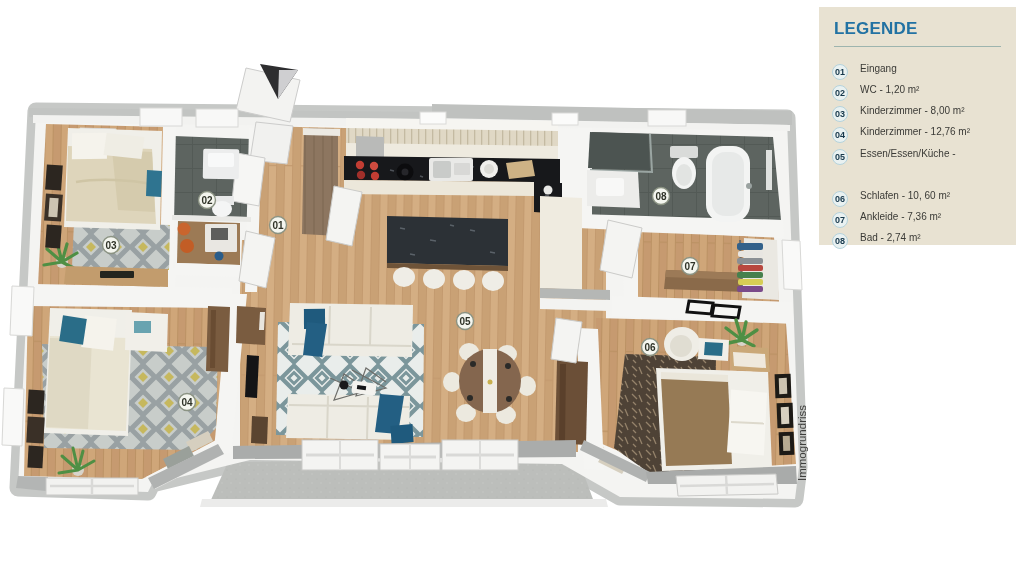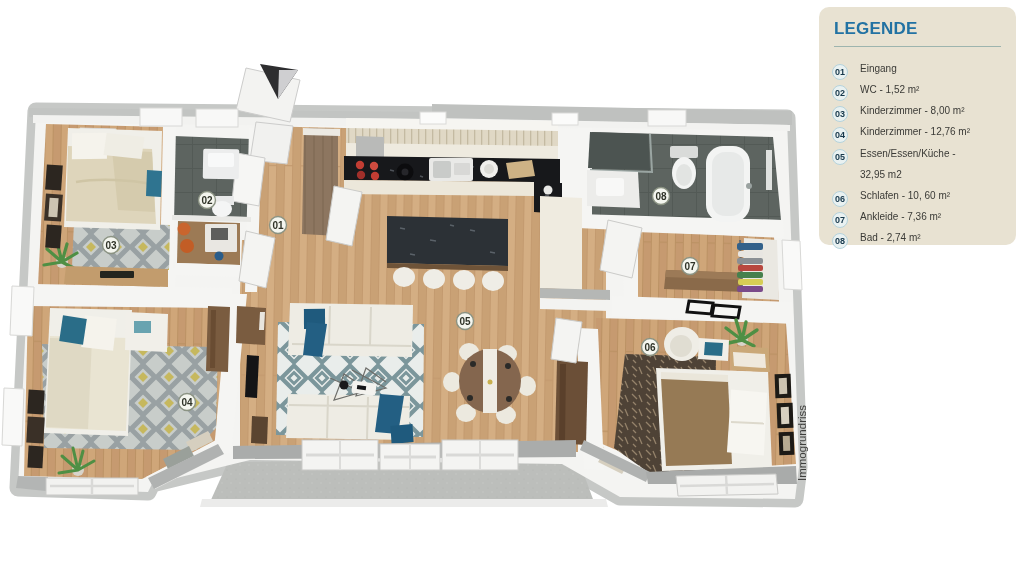--- a/index.html
+++ b/index.html
@@ -1,17 +1,17 @@
 <!DOCTYPE html>
 <html><head>
 <meta charset="utf-8">
 <style>
 html,body{margin:0;padding:0;background:#ffffff;}
 #stage{position:relative;width:1024px;height:576px;overflow:hidden;background:#ffffff;font-family:"Liberation Sans",sans-serif;}
-#legend{position:absolute;left:819px;top:7px;width:197px;height:238px;background:#e8e2d2;border-radius:10px;}
+#legend{position:absolute;left:819px;top:7px;width:197px;height:238px;background:#e8e2d2;}
 #legend h1{margin:12px 0 0 15px;font-size:17px;font-weight:bold;color:#2272a3;letter-spacing:0.2px;}
 #legend .rule{margin:7px 15px 0 15px;height:1px;background:#9db4ae;}
 .lrow{position:absolute;left:0;width:197px;height:20px;}
 .lbadge{position:absolute;left:13px;top:1px;width:14px;height:14px;border-radius:50%;background:#e9f1f1;border:1.5px solid #b5d3dc;color:#16384c;font-size:9px;font-weight:bold;text-align:center;line-height:14px;}
 .ltext{position:absolute;left:41px;top:0px;font-size:10px;color:#3a3a36;white-space:nowrap;}
 </style>
 </head>
 <body>
 <div id="stage">
 
@@ -507,40 +507,37 @@
 <h1>LEGENDE</h1>
 <div class="rule"></div>
 
 <div class="lrow" style="top:56px">
         <span class="lbadge">01</span>
         <span class="ltext">Eingang</span>
       </div>
 
 <div class="lrow" style="top:77px">
         <span class="lbadge">02</span>
-        <span class="ltext">WC - 1,52 m²</span>
+        <span class="ltext">WC - 1,20 m²</span>
       </div>
 
 <div class="lrow" style="top:98px">
         <span class="lbadge">03</span>
         <span class="ltext">Kinderzimmer - 8,00 m²</span>
       </div>
 
 <div class="lrow" style="top:119px">
         <span class="lbadge">04</span>
         <span class="ltext">Kinderzimmer - 12,76 m²</span>
       </div>
 
 <div class="lrow" style="top:141px">
         <span class="lbadge">05</span>
         <span class="ltext">Essen/Essen/Küche -</span>
       </div>
-<div class="lrow" style="top:162px">
-        <span class="ltext">32,95 m2</span>
-      </div>
 
 <div class="lrow" style="top:183px">
         <span class="lbadge">06</span>
         <span class="ltext">Schlafen - 10, 60 m²</span>
       </div>
 
 <div class="lrow" style="top:204px">
         <span class="lbadge">07</span>
         <span class="ltext">Ankleide - 7,36 m²</span>
       </div>

